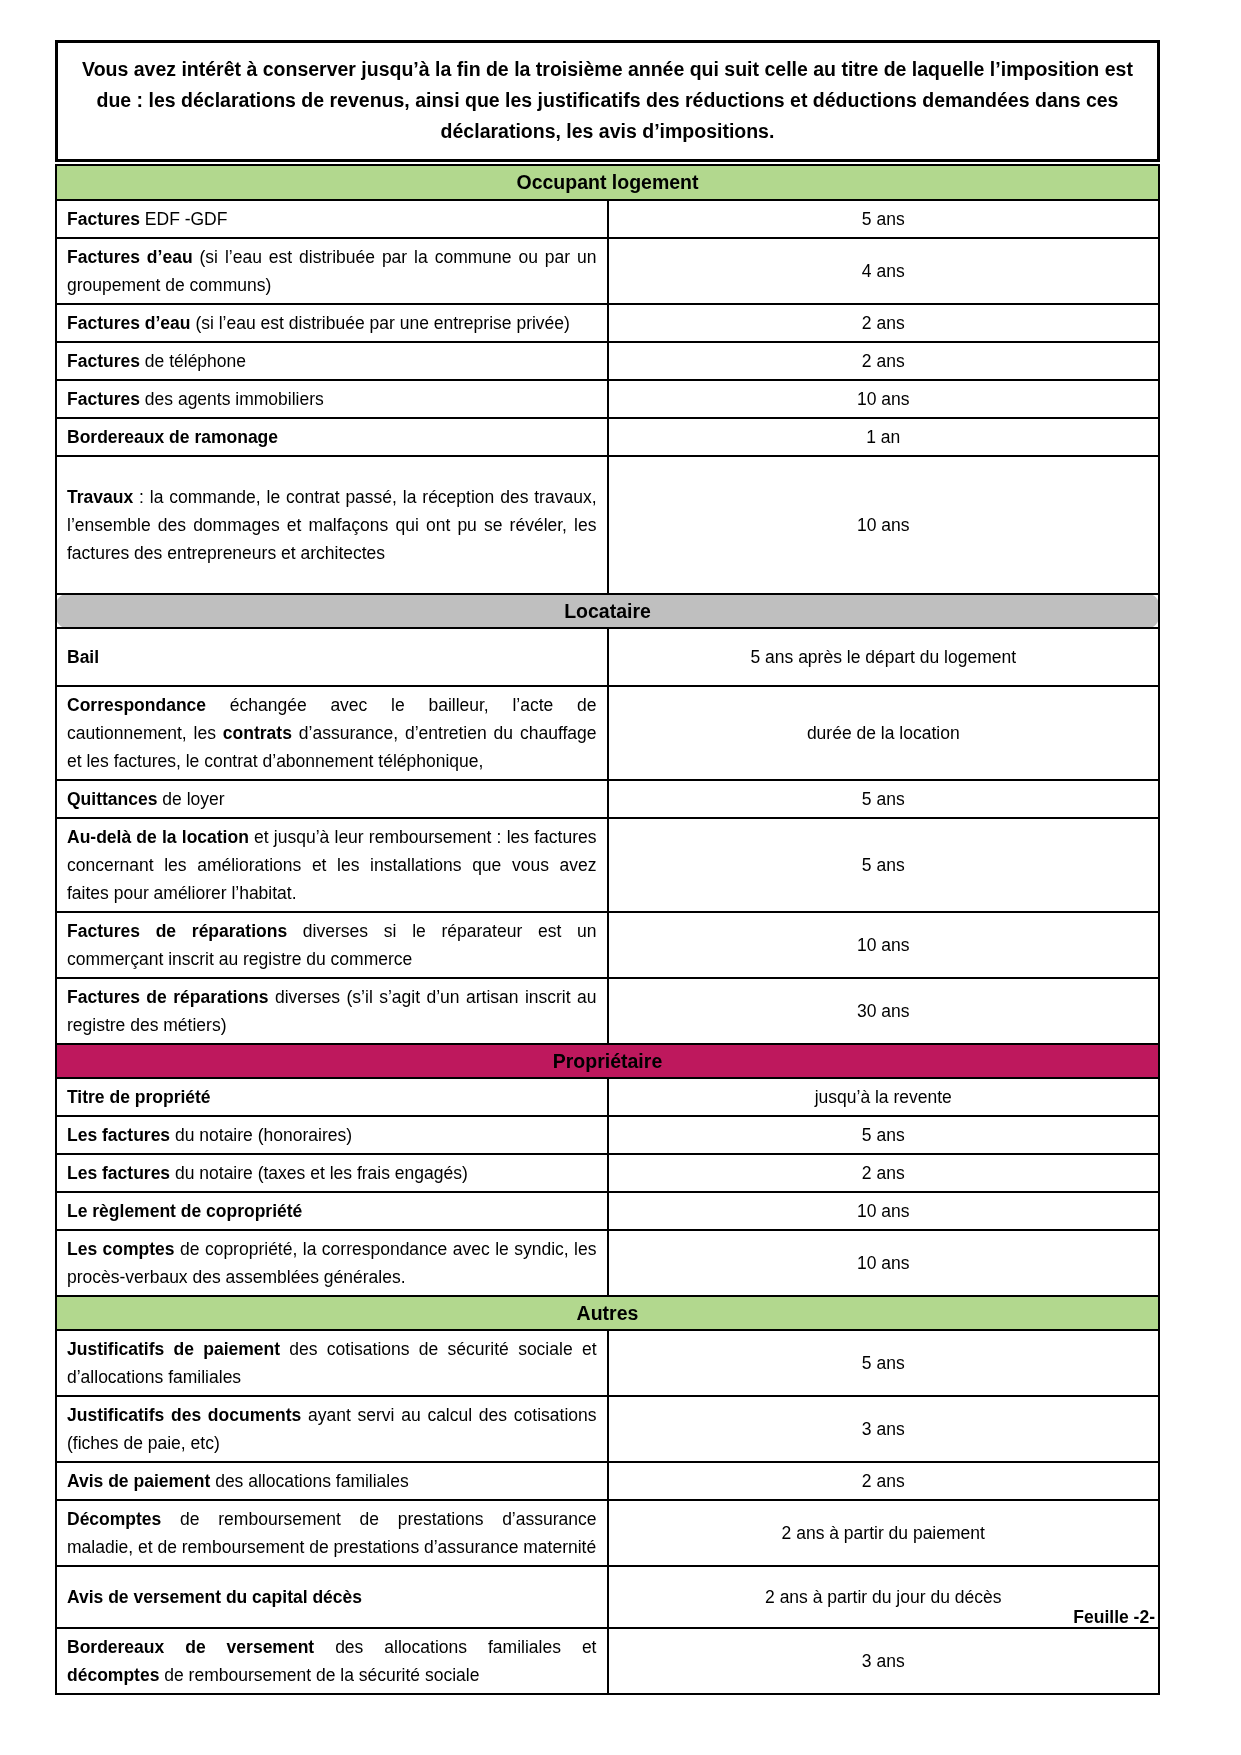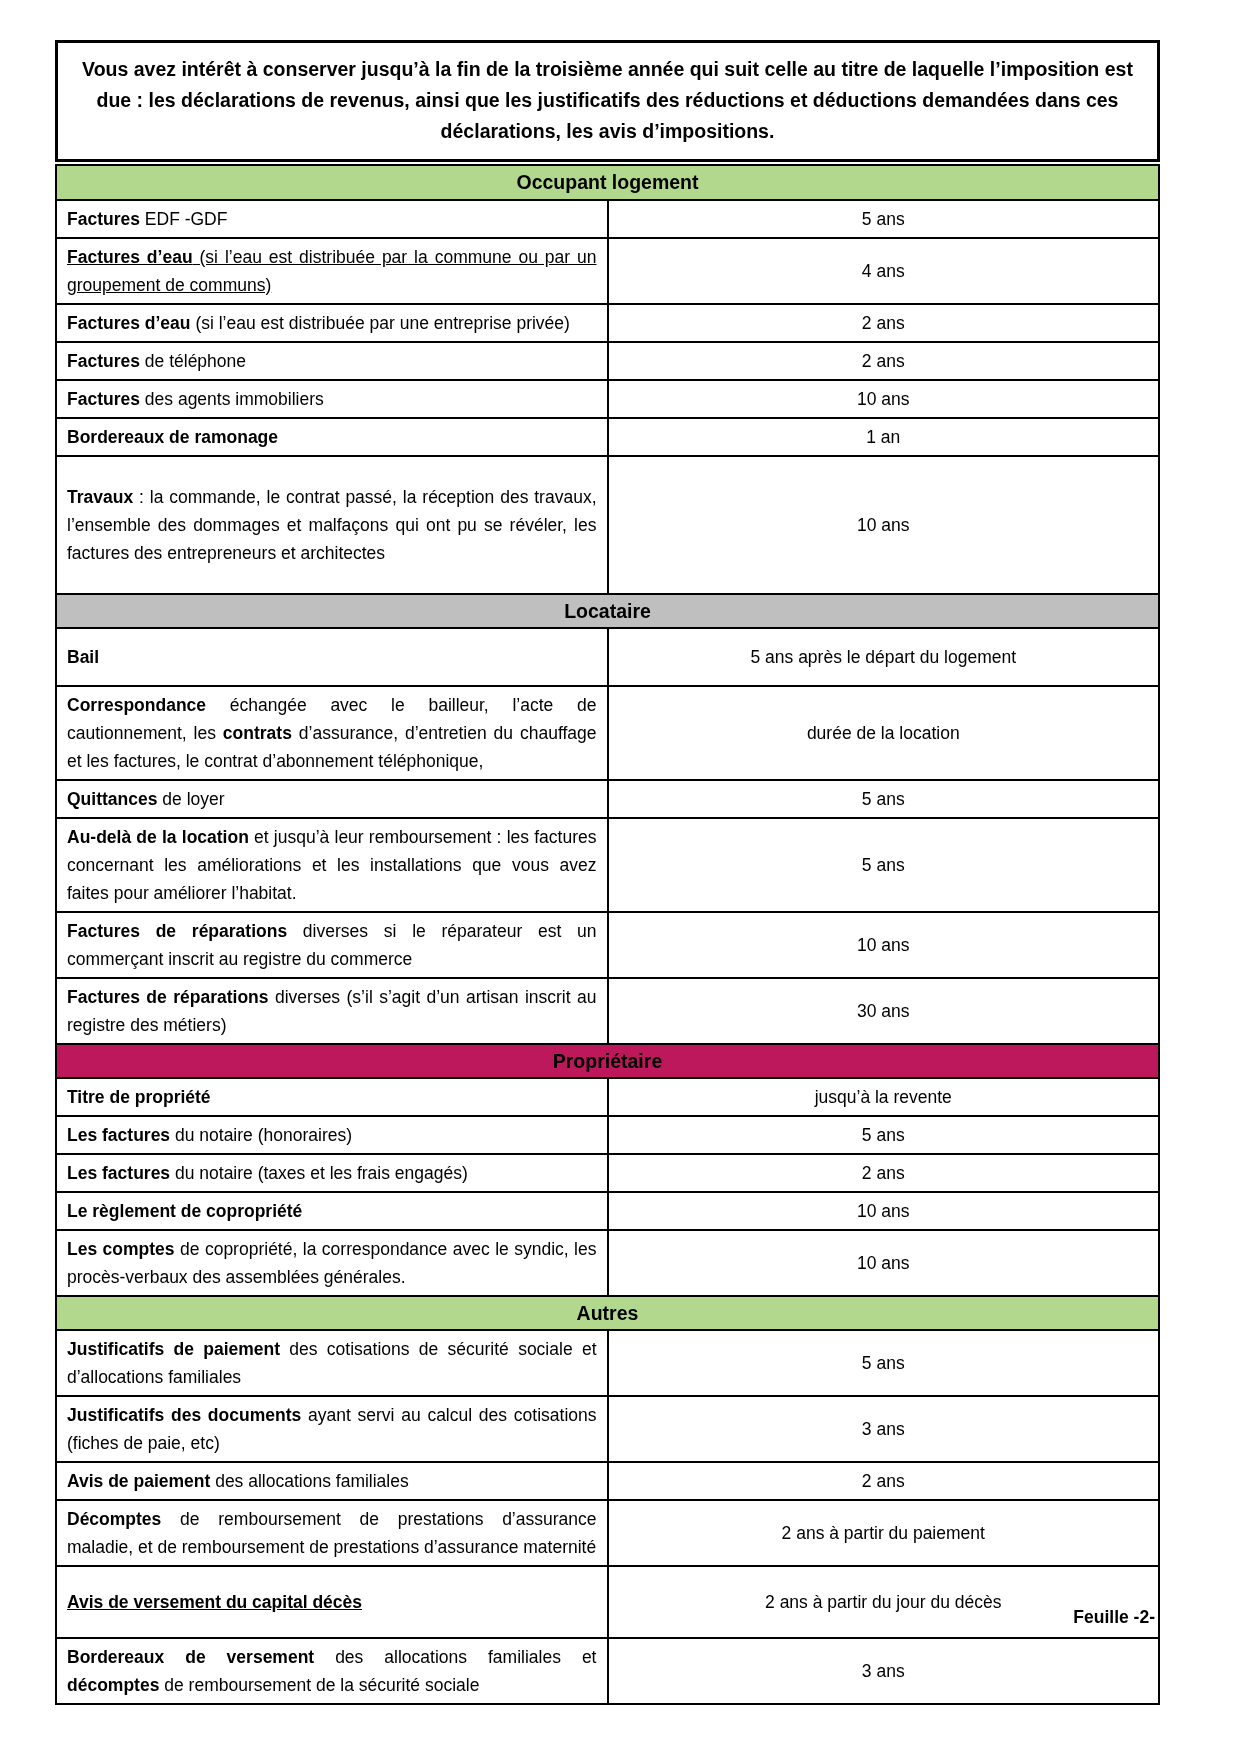--- a/index.html
+++ b/index.html
@@ -74,21 +74,21 @@
   <table class="retention">
     <tbody>
         <tr class="section">
           <td colspan="2" style="background: rgb(178, 216, 142);">Occupant logement</td>
         </tr>
         <tr>
           <td class="label" style="height: 28px;"><span class="b">Factures</span><span> EDF -GDF</span></td>
           <td class="duration">5 ans</td>
         </tr>
         <tr>
-          <td class="label" style="height: 58px; text-decoration: underline;"><span class="b">Factures d’eau</span><span> (si l’eau est distribuée par la commune ou par un groupement de communs)</span></td>
+          <td class="label" style="height: 58px;"><span class="b">Factures d’eau</span><span> (si l’eau est distribuée par la commune ou par un groupement de communs)</span></td>
           <td class="duration">4 ans</td>
         </tr>
         <tr>
           <td class="label" style="height: 29px;"><span class="b">Factures d’eau</span><span> (si l’eau est distribuée par une entreprise privée)</span></td>
           <td class="duration">2 ans</td>
         </tr>
         <tr>
           <td class="label" style="height: 28px;"><span class="b">Factures</span><span> de téléphone</span></td>
           <td class="duration">2 ans</td>
         </tr>
@@ -98,21 +98,21 @@
         </tr>
         <tr>
           <td class="label" style="height: 28px;"><span class="b">Bordereaux de ramonage</span></td>
           <td class="duration">1 an</td>
         </tr>
         <tr>
           <td class="label" style="height: 138px;"><span class="b">Travaux</span><span> : la commande, le contrat passé, la réception des travaux, l’ensemble des dommages et malfaçons qui ont pu se révéler, les factures des entrepreneurs et architectes</span></td>
           <td class="duration">10 ans</td>
         </tr>
         <tr class="section">
-          <td colspan="2" style="background: rgb(191, 191, 191);">Locataire</td>
+          <td colspan="2" style="background: rgb(191, 191, 191); border-radius: 11px;">Locataire</td>
         </tr>
         <tr>
           <td class="label" style="height: 58px;"><span class="b">Bail</span></td>
           <td class="duration">5 ans après le départ du logement</td>
         </tr>
         <tr>
           <td class="label" style="height: 88px;"><span class="b">Correspondance</span><span> échangée avec le bailleur, l’acte de cautionnement,  les </span><span class="b">contrats</span><span> d’assurance,  d’entretien du chauffage et les factures, le contrat d’abonnement téléphonique,</span></td>
           <td class="duration">durée de la location</td>
         </tr>
         <tr>
@@ -167,21 +167,21 @@
         </tr>
         <tr>
           <td class="label" style="height: 28px;"><span class="b">Avis de paiement</span><span> des allocations familiales</span></td>
           <td class="duration">2 ans</td>
         </tr>
         <tr>
           <td class="label" style="height: 66px;"><span class="b">Décomptes</span><span> de remboursement de prestations d’assurance maladie, et de remboursement de prestations d’assurance maternité</span></td>
           <td class="duration">2 ans à partir du paiement</td>
         </tr>
         <tr>
-          <td class="label" style="height: 72px; text-decoration: underline;"><span class="b">Avis de versement du capital décès</span></td>
+          <td class="label" style="height: 62px;"><span class="b">Avis de versement du capital décès</span></td>
           <td class="duration">2 ans à partir du jour du décès</td>
         </tr>
         <tr>
           <td class="label" style="height: 60px;"><span class="b">Bordereaux de versement</span><span> des allocations familiales et </span><span class="b">décomptes</span><span> de remboursement de la sécurité sociale</span></td>
           <td class="duration">3 ans</td>
         </tr>
       </tbody>
   </table>
 </div>
 

